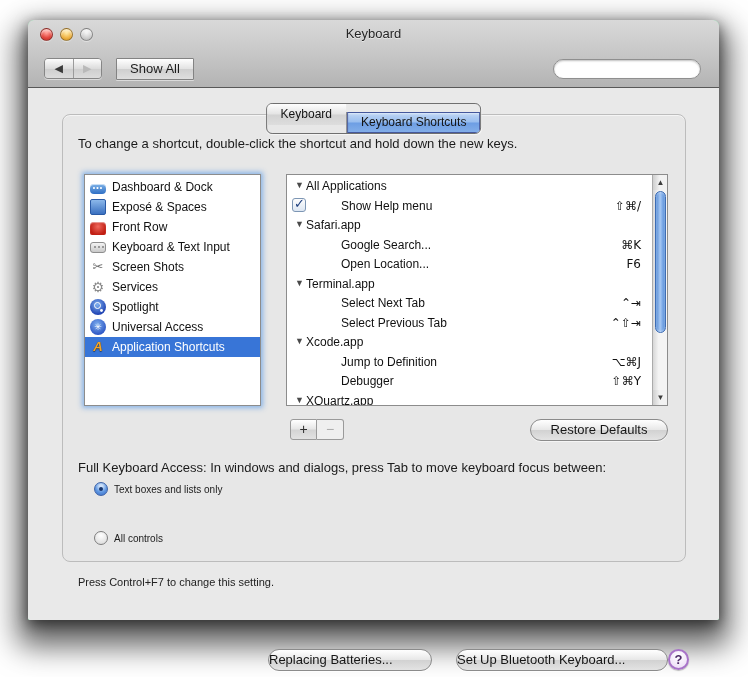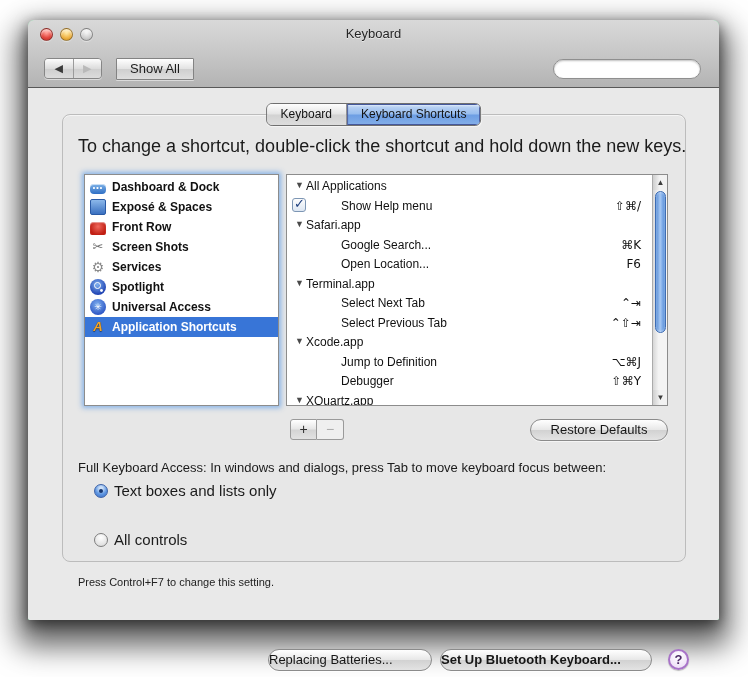--- a/index.html
+++ b/index.html
@@ -58,33 +58,33 @@
              background:#e9e9e9; border-radius:0 0 2px 2px; font-size:13px; color:#1b1b1b; }
 
   
   #tabs { position:absolute; top:15px; left:50%; transform:translateX(-50%);
           display:flex; z-index:3; border:1px solid #6f6f6f; border-radius:6px;
           overflow:hidden; box-shadow:0 1px 1px rgba(255,255,255,0.6); }
   .tab { height:21px; line-height:21px; padding:0 14px; font-size:12px; color:#141414;
          background:linear-gradient(to bottom,#fefefe,#e4e4e4 48%,#d2d2d2 52%,#dddddd); }
   .tab + .tab { border-left:1px solid #8a8a8a; }
   .tab.selected { background:linear-gradient(to bottom,#c3d8f5,#98bdee 48%,#6d9ee4 52%,#84afe9);
-                  box-shadow:inset 0 0 0 1px #45589c, inset 0 2px 2px rgba(255,255,255,0.5); }
+                  box-shadow:inset 0 0 0 1px #45589c, inset 0 2px 2px rgba(255,255,255,0.5);margin-top:8px; }
 
   
   #groupbox { position:absolute; left:34px; top:26px; width:624px; height:448px;
               border:1px solid #bcbcbc; border-radius:8px; background:#e7e7e7;
               box-shadow:inset 0 1px 0 rgba(255,255,255,0.6); }
 
-  #instruction { position:absolute; left:50px; top:48px; font-size:18px; color:#1b1b1b; }
-
-  
-  #category-list { position:absolute; left:56px; top:86px; width:195px; height:232px;
+  #instruction { position:absolute; left:50px; top:48px; font-size:13px; color:#1b1b1b; }
+
+  
+  #category-list { position:absolute; left:56px; top:86px; width:177px; height:232px;
                    background:#ffffff; border:1px solid #8c8c8c; padding-top:2px;
-                   box-shadow:0 0 5px 2px rgba(120,170,230,0.85); overflow:hidden;font-weight:bold; }
+                   box-shadow:0 0 5px 2px rgba(120,170,230,0.85); overflow:hidden; }
   .cat-row { height:20px; display:flex; align-items:center; font-size:12px; color:#111; }
   .cat-row.selected { background:#3875d7; color:#ffffff; }
   .cat-icon { width:16px; height:16px; margin:0 6px 0 5px; position:relative; flex:0 0 16px;
               display:flex; align-items:center; justify-content:center; font-size:13px; line-height:16px; }
 
   [data-icon="dashboard-dock"]  { background:linear-gradient(to bottom,#7fb3e8,#2f6fc4); border-radius:4px; height:10px !important; margin-top:3px;
                                   box-shadow:inset 0 1px 0 rgba(255,255,255,0.6); }
   [data-icon="dashboard-dock"]::after { content:"•••"; color:#fff; font-size:7px; letter-spacing:1px; margin-top:-1px; }
   [data-icon="expose-spaces"]   { background:linear-gradient(to bottom,#8cb8ea,#3a70c0); border-radius:2px;
                                   background-image:linear-gradient(to right, transparent 47%, #fff 47%, #fff 53%, transparent 53%),
@@ -143,37 +143,37 @@
   .small-btn.first { border-radius:3px 0 0 3px; }
   .small-btn.disabled { color:#ababab; background:#efefef; border-left:none; border-radius:0 3px 3px 0; }
   #restore-defaults { position:absolute; left:502px; top:331px; width:138px; height:22px;
                border:1px solid #8b8b8b; border-radius:11px; font-size:13px; color:#161616;
                text-align:center; line-height:20px;
                background:linear-gradient(to bottom,#ffffff,#e8e8e8 48%,#d2d2d2 52%,#e3e3e3);
                box-shadow:0 1px 0 rgba(255,255,255,0.6); }
 
   
   #fka-heading { position:absolute; left:50px; top:372px; font-size:13px; }
-  .radio-row { position:absolute; left:66px; display:flex; align-items:center; font-size:15px; }
+  .radio-row { position:absolute; left:66px; display:flex; align-items:center; font-size:10px; }
   #radio-row-0 { top:394px; } #radio-row-1 { top:414px;margin-top:29px; }
   .radio { width:14px; height:14px; border-radius:50%; margin-right:6px; position:relative;
            border:1px solid #7e7e7e; background:radial-gradient(circle at 50% 30%,#ffffff,#d6d6d6); }
   .radio.on { border:1px solid #3e63a8;
            background:radial-gradient(circle at 50% 28%,#cde0f8 15%,#5f97e2 55%,#3b6cc4); }
   .radio.on::after { content:""; position:absolute; left:4px; top:4px; width:4px; height:4px;
            border-radius:50%; background:#16356e; }
   #fka-note { position:absolute; left:50px; top:440px; font-size:11px; color:#222;margin-top:48px; }
 
   
   .pill-btn { position:absolute; top:561px; height:22px; border:1px solid #8b8b8b; border-radius:11px;
               font-size:13px; color:#161616; text-align:left; line-height:20px;
               background:linear-gradient(to bottom,#ffffff,#e8e8e8 48%,#d2d2d2 52%,#e3e3e3);
               box-shadow:0 1px 0 rgba(255,255,255,0.6); }
   #btn-batteries { left:240px; width:164px; }
-  #btn-bluetooth { left:412px; width:212px;font-weight:bold; }
+  #btn-bluetooth { left:428px; width:212px; }
   #help-button { position:absolute; left:640px; top:561px; width:21px; height:21px; border-radius:50%;
               border:2px solid #a873c8; background:radial-gradient(circle at 50% 30%,#ffffff,#ead9f5);
               text-align:center; line-height:18px; font-size:13px; font-weight:bold; color:#4c2a66;
               box-shadow:0 1px 1px rgba(0,0,0,0.25); }
 </style>
 </head>
 <body>
 
 <div id="stage">
   <div id="window">
@@ -218,20 +218,24 @@
           </div>
           <div class="cat-row">
             <span class="cat-icon" data-icon="expose-spaces"></span>
             <span class="cat-label">Exposé &amp; Spaces</span>
           </div>
           <div class="cat-row">
             <span class="cat-icon" data-icon="front-row"></span>
             <span class="cat-label">Front Row</span>
           </div>
           <div class="cat-row">
+            <span class="cat-icon" data-icon="keyboard-input"></span>
+            <span class="cat-label">Keyboard &amp; Text Input</span>
+          </div>
+          <div class="cat-row">
             <span class="cat-icon" data-icon="screen-shots"></span>
             <span class="cat-label">Screen Shots</span>
           </div>
           <div class="cat-row">
             <span class="cat-icon" data-icon="services"></span>
             <span class="cat-label">Services</span>
           </div>
           <div class="cat-row">
             <span class="cat-icon" data-icon="spotlight"></span>
             <span class="cat-label">Spotlight</span>

